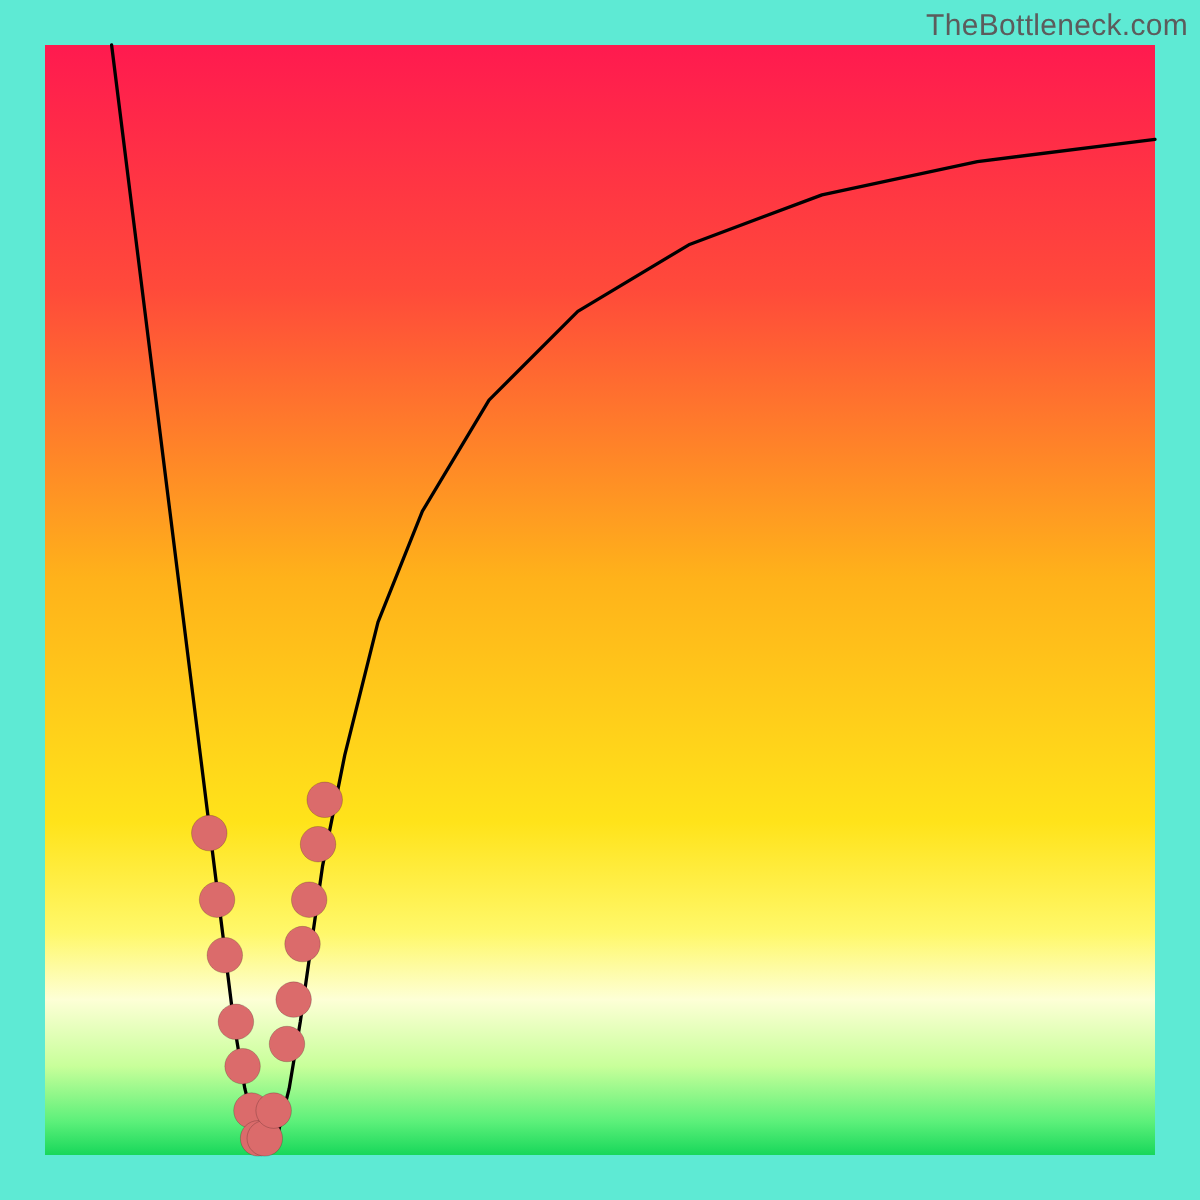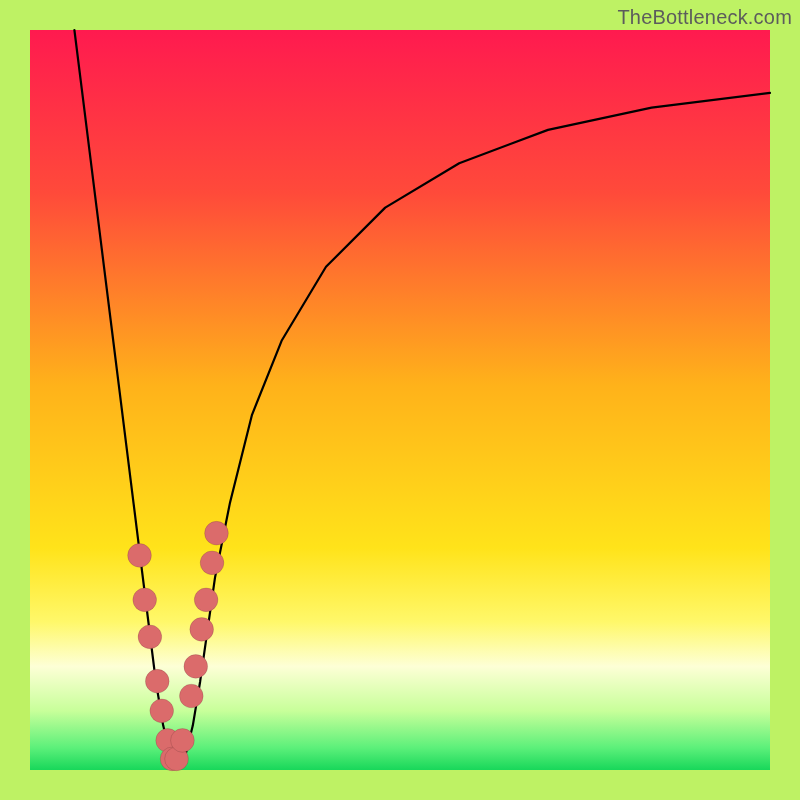--- a/index.html
+++ b/index.html
@@ -9,21 +9,21 @@
     height: 800px;
     overflow: hidden;
     background: #000;
     font-family: Arial, Helvetica, sans-serif;
   }
   .frame {
     position: absolute;
     top: 0; left: 0;
     width: 800px;
     height: 800px;
-    background: #bef264;
+    background: #5eead4;
   }
   .plot-area {
     position: absolute;
     top: 30px;
     left: 30px;
     width: 740px;
     height: 740px;
     overflow: visible;
   }
   .gradient-bg {

